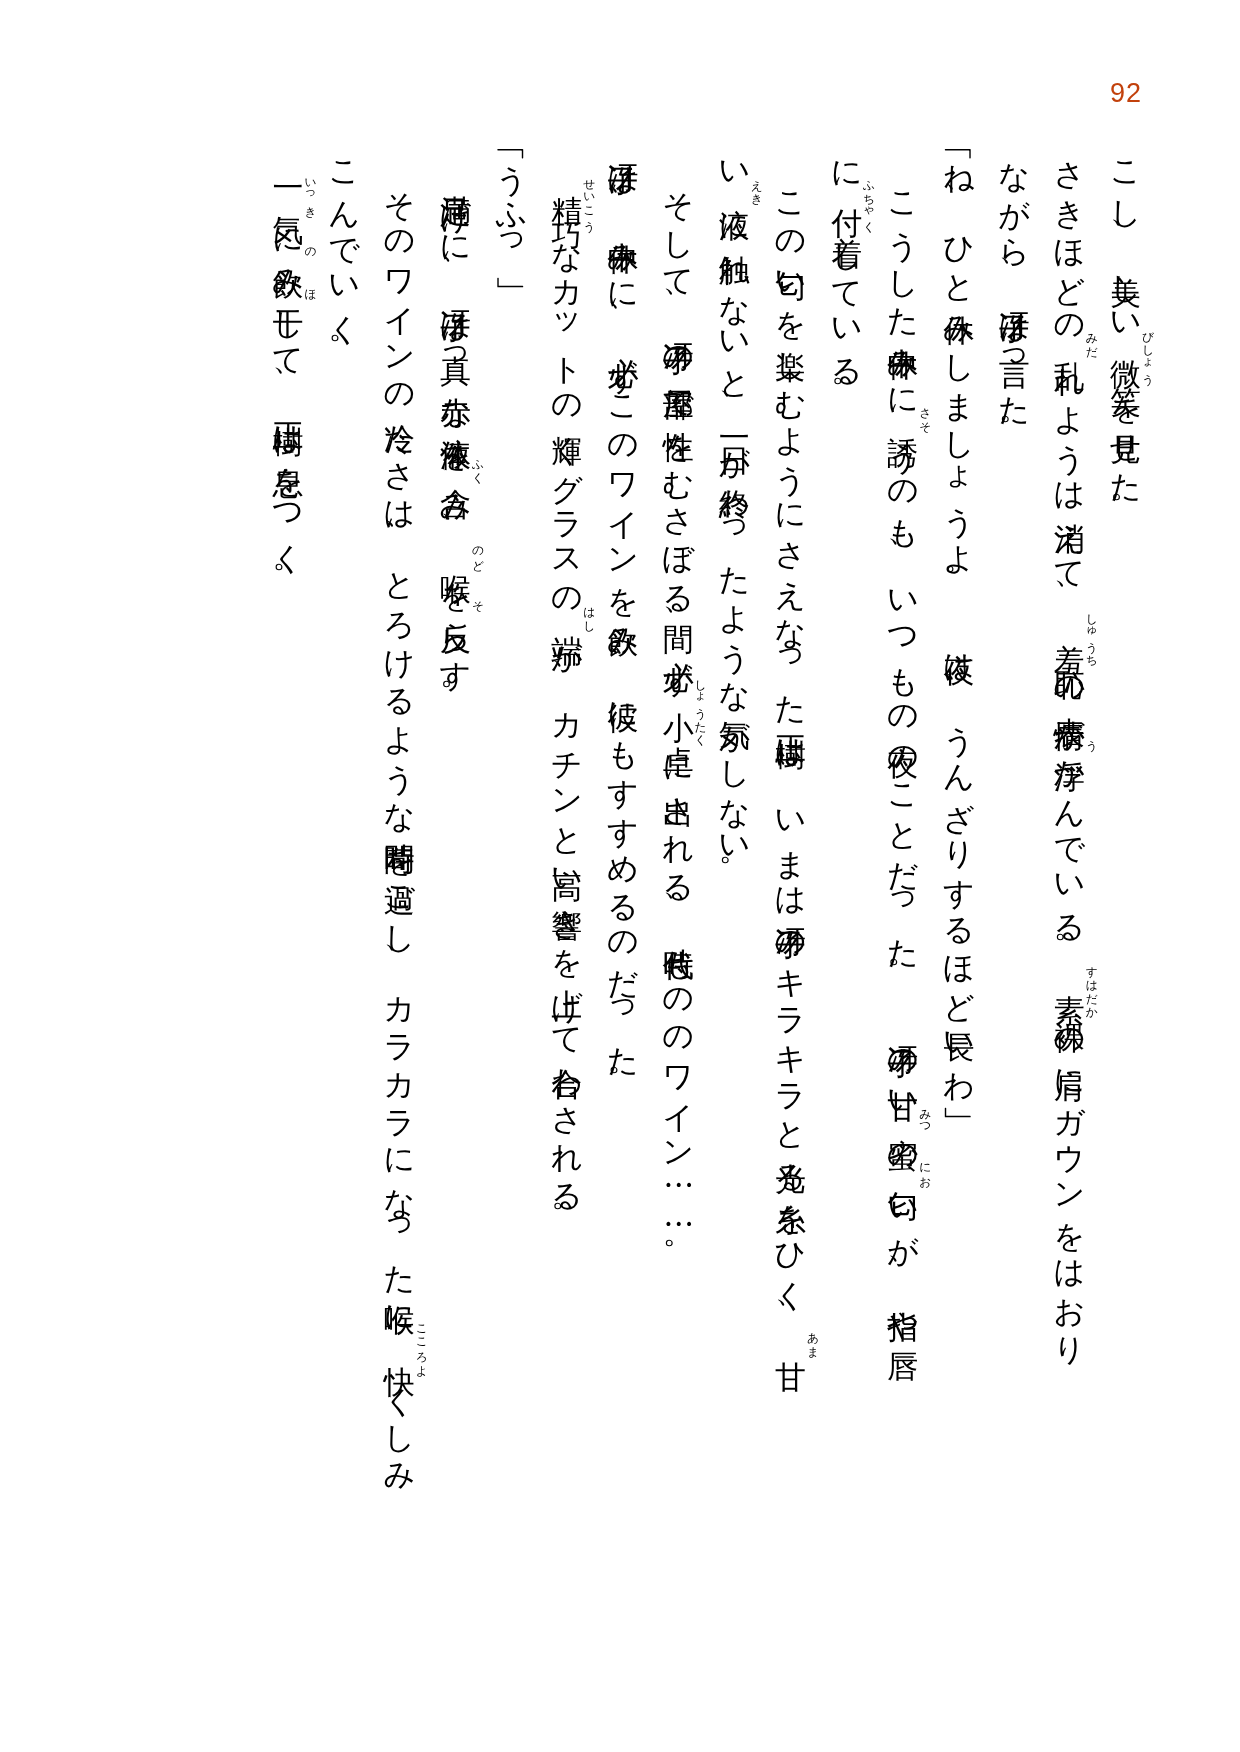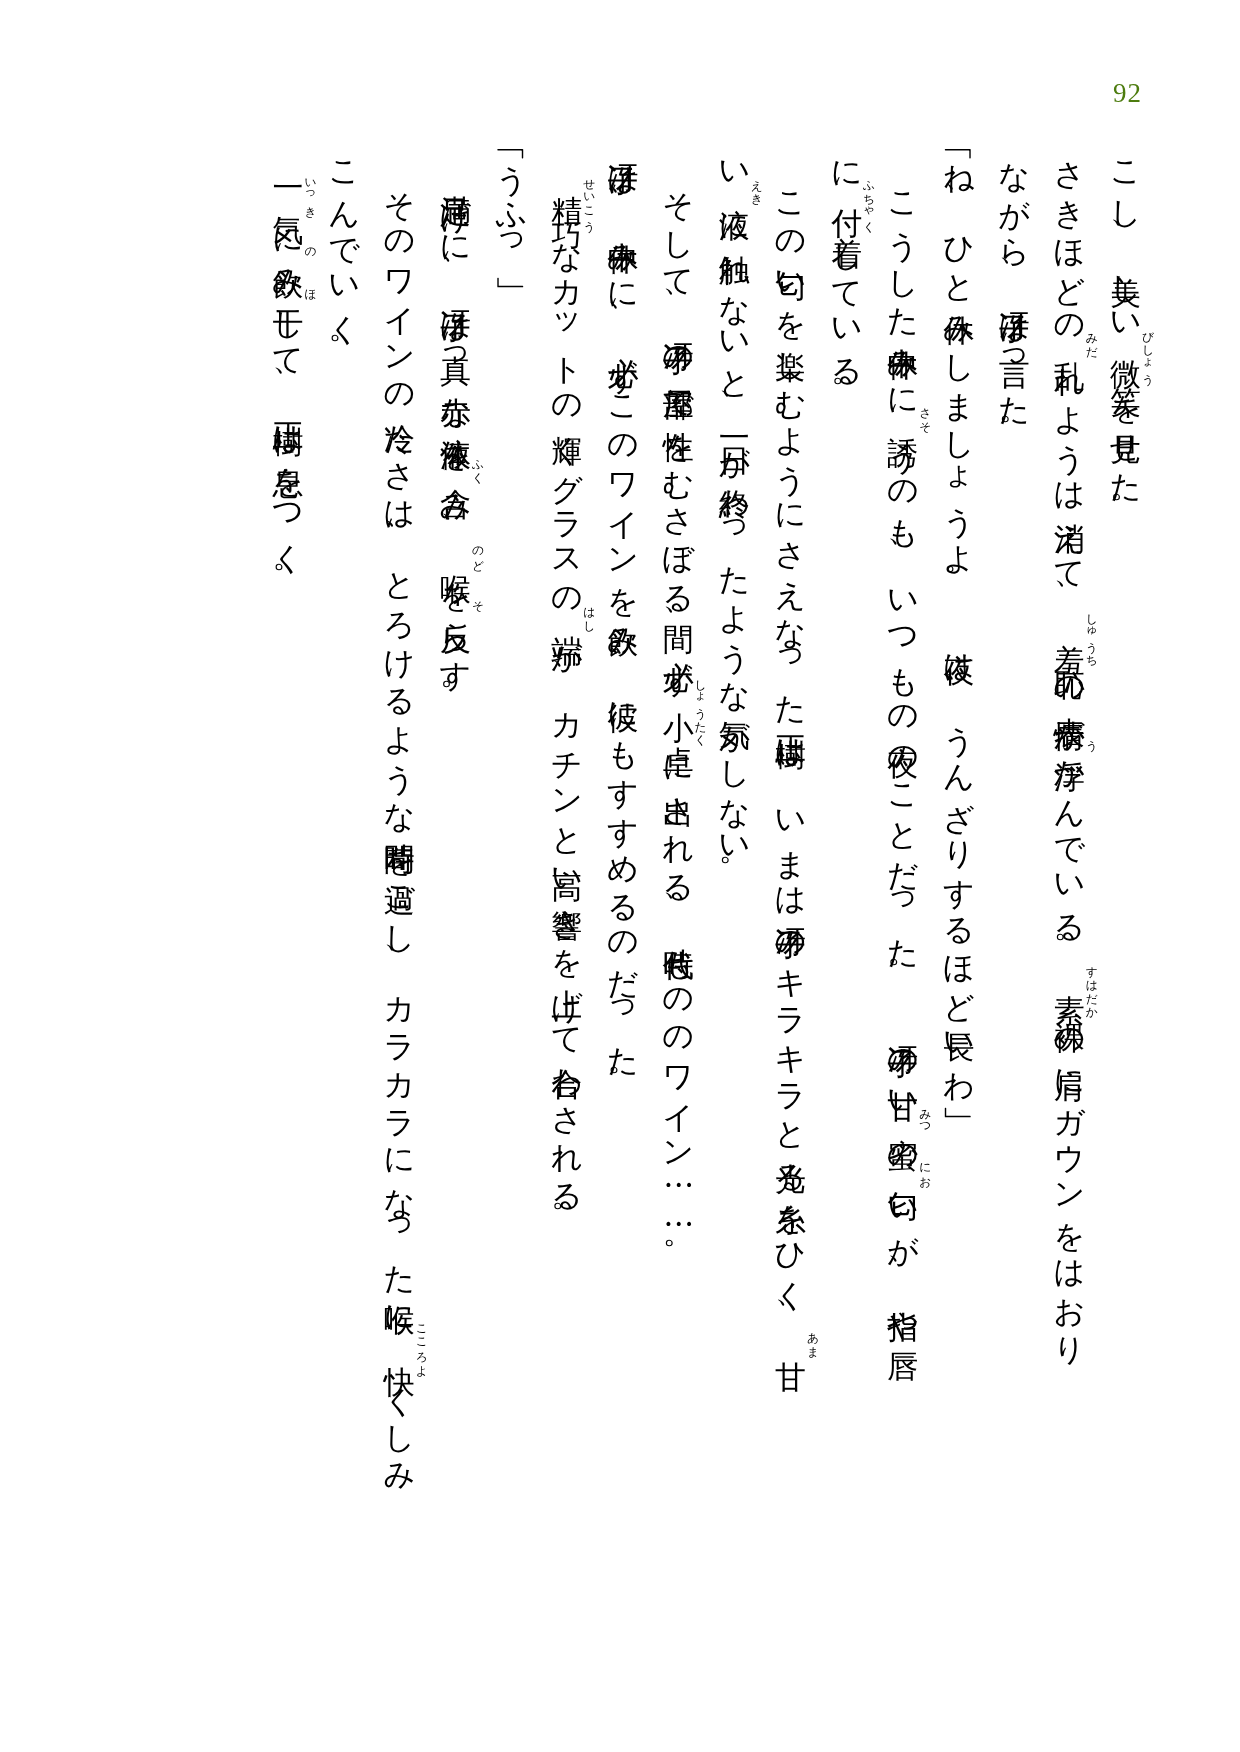--- a/index.html
+++ b/index.html
@@ -15,23 +15,23 @@
     font-family: "DejaVu Serif", "Liberation Serif", serif;
     color: #000000;
     overflow: hidden;
     box-sizing: border-box;
   }
   .page-number {
     position: absolute;
     top: 78px;
     right: 98px;
     font-size: 27px;
-    font-family: Liberation Serif, serif;
+    font-family: Liberation Sans, sans-serif;
     letter-spacing: 1px;
-    color: #4d7c0f;
+    color: #c2410c;
     margin-left: 32px;
   }
   .body-text {
     position: absolute;
     top: 140px;
     right: 86px;
     left: 120px;
     bottom: 120px;
     writing-mode: vertical-rl;
     text-orientation: upright;

